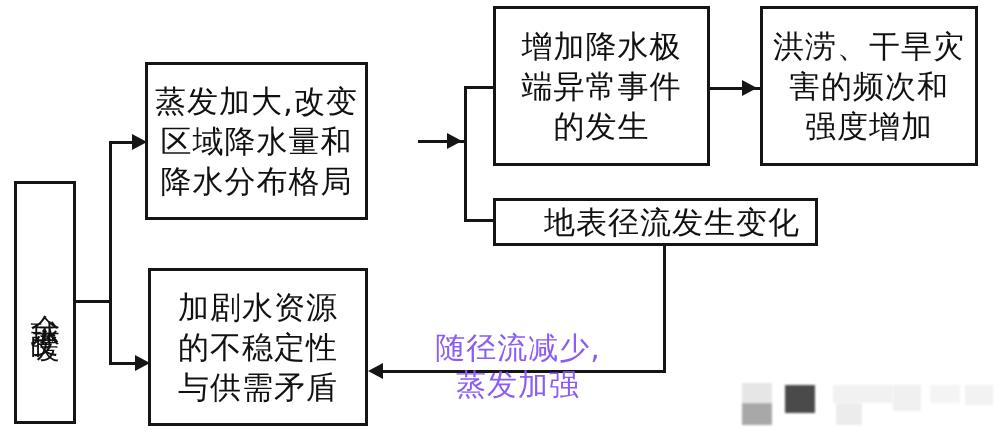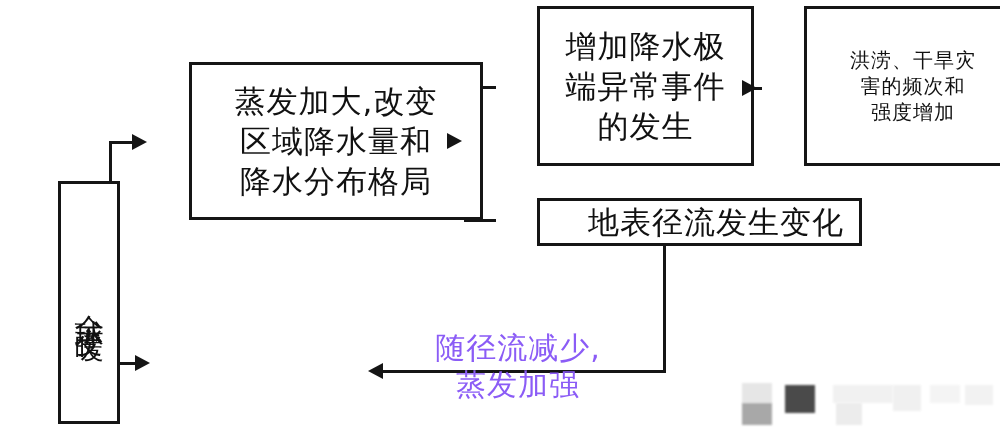--- a/index.html
+++ b/index.html
@@ -21,41 +21,40 @@
     border: 3px solid #151515;
     background: #ffffff;
     display: flex;
     align-items: center;
     justify-content: center;
     color: #111111;
     line-height: 1.30;
     text-align: center;
     letter-spacing: 1px;
     z-index: 3;
-    margin-left: 44px;
   }
   .node .txt {
     display: block;
     white-space: pre-line;
     padding: 0 4px;
   }
   .node.vertical {
     writing-mode: vertical-rl;
     text-orientation: upright;
     letter-spacing: 6px;
   }
   .node.vertical .txt {
     white-space: nowrap;
     padding: 0;
   }
   
   #node-global     { left: 14px;  top: 181px; width: 62px;  height: 243px; font-size: 29px; }
-  #node-evap       { left: 145px; top: 62px;  width: 294px; height: 158px; font-size: 31px; }
+  #node-evap       { left: 145px; top: 62px;  width: 223px; height: 158px; font-size: 31px; }
   #node-extreme    { left: 493px; top: 6px;   width: 217px; height: 160px; font-size: 31px; }
-  #node-disaster   { left: 760px; top: 6px;   width: 218px; height: 160px; font-size: 20px; }
+  #node-disaster   { left: 760px; top: 6px;   width: 218px; height: 160px; font-size: 31px; }
   #node-runoff     { left: 493px; top: 198px; width: 325px; height: 48px;  font-size: 31px; padding-left: 33px; }
   #node-water      { left: 148px; top: 268px; width: 220px; height: 158px; font-size: 31px; }
 
   
   .ln {
     position: absolute;
     background: #151515;
     z-index: 2;
   }
   .h { height: 3px; }
@@ -146,20 +145,25 @@
   <div class="node" id="node-disaster">
     <span class="txt">洪涝、干旱灾
 害的频次和
 强度增加</span>
   </div>
 
   <div class="node" id="node-runoff">
     <span class="txt">地表径流发生变化</span>
   </div>
 
+  <div class="node" id="node-water">
+    <span class="txt">加剧水资源
+的不稳定性
+与供需矛盾</span>
+  </div>
 
   <div class="edge-label" style="left:398px; top:330px; width:240px;">随径流减少,
 蒸发加强</div>
 
   <div class="wm" style="left:742px; top:383px; width:30px; height:20px; background:#e6e6e6;"></div>
   <div class="wm" style="left:742px; top:403px; width:30px; height:22px; background:#a8a8a8;"></div>
   <div class="wm" style="left:785px; top:385px; width:30px; height:28px; background:#4a4a4a;"></div>
   <div class="wm" style="left:833px; top:385px; width:60px; height:18px; background:#f1f1f1;"></div>
   <div class="wm" style="left:836px; top:403px; width:26px; height:22px; background:#ececec;"></div>
   <div class="wm" style="left:893px; top:385px; width:28px; height:26px; background:#f0f0f0;"></div>

